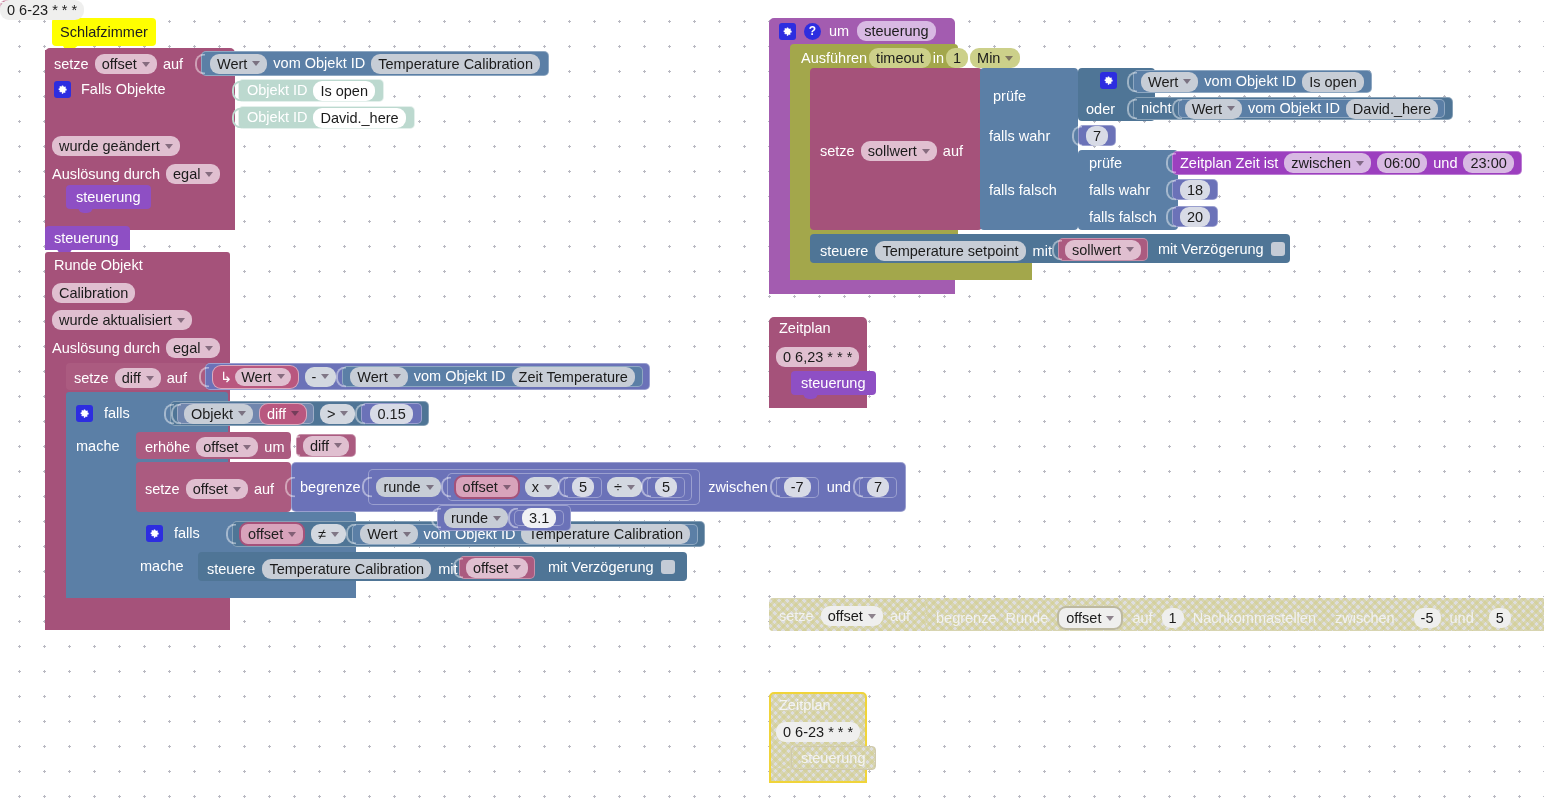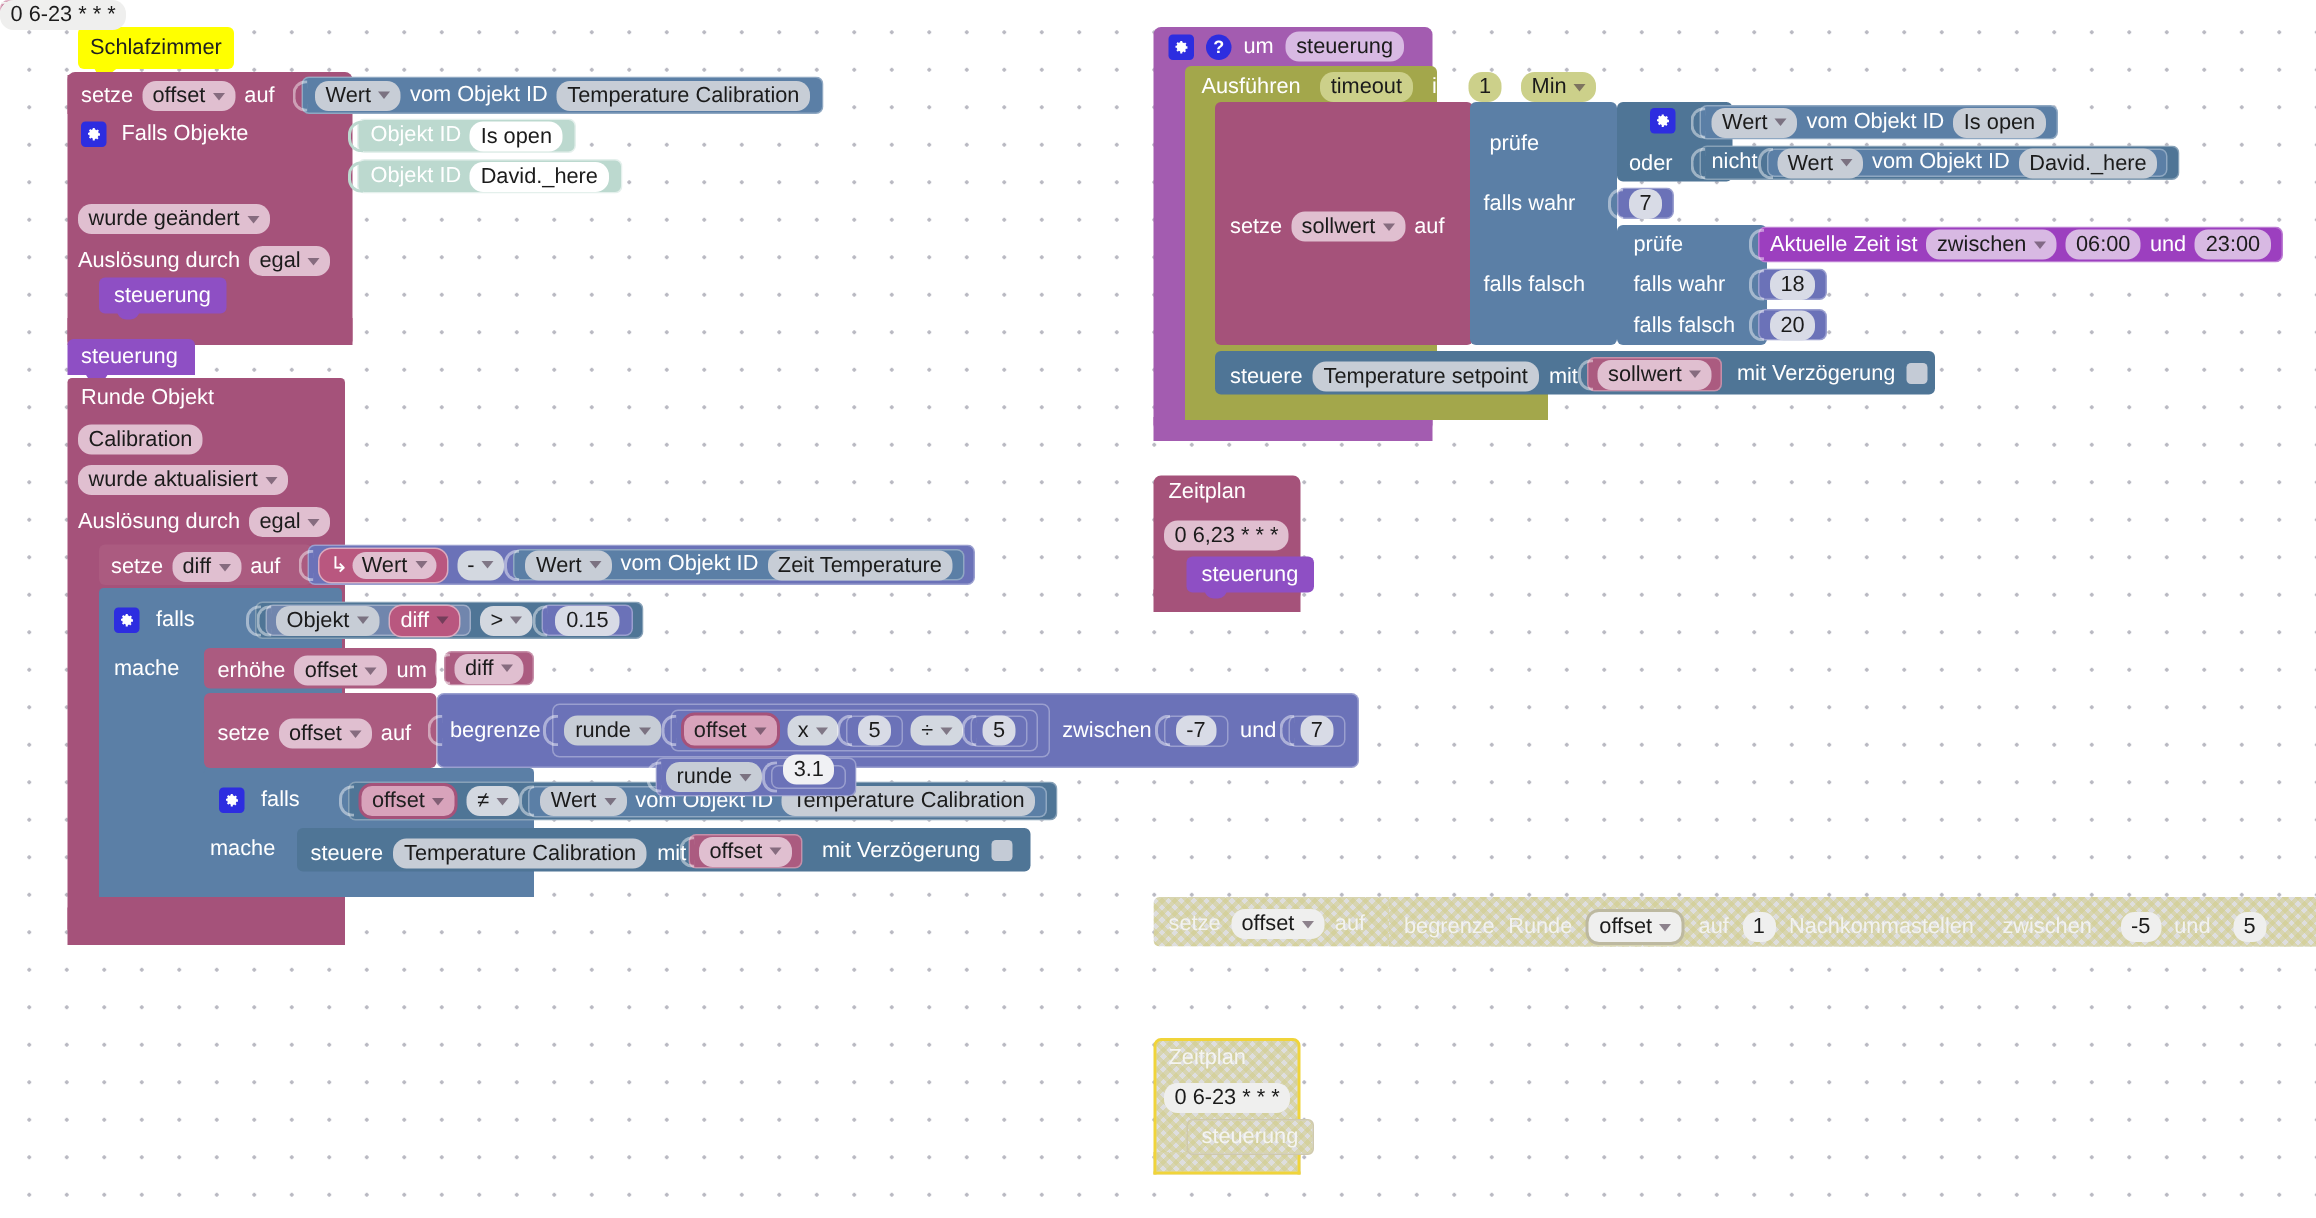--- a/index.html
+++ b/index.html
@@ -357,21 +357,21 @@
       <span class="fld f-grey">Temperature Calibration</span>
     </span>
   </div>
 
   <div class="val c-indigo" style="left:437px;top:505px;height:26px;padding:3px 6px;">
     <i class="notch"></i>
     <span class="fld f-grey">
       <span>runde</span>
       <i class="caret"></i>
     </span>
-    <span class="val c-indigo" style="position:relative;left:0;top:0;height:16px;padding:2px 7px;align-items:flex-end;">
+    <span class="val c-indigo" style="position:relative;left:0;top:0;height:16px;padding:2px 7px;">
       <i class="notch"></i>
       <span class="fld f-white">3.1</span>
     </span>
   </div>
 
   <div class="blk lbl" style="left:140px;top:559px;">mache</div>
 
   <div class="blk c-blue2" style="left:198px;top:552px;width:489px;height:29px;border-radius:4px;"></div>
   <div class="blk" style="left:207px;top:559px;display:flex;align-items:center;gap:7px;">
     <span class="lbl">steuere</span>
@@ -400,21 +400,21 @@
           <path fill="#fff" d="M14 7h-1.2a4.9 4.9 0 0 0-.6-1.4l.9-.9-1.4-1.4-.9.9A4.9 4.9 0 0 0 9 3.2V2H7v1.2a4.9 4.9 0 0 0-1.4.6l-.9-.9L3.3 4.3l.9.9A4.9 4.9 0 0 0 3.6 6.6H2.4v2h1.2a4.9 4.9 0 0 0 .6 1.4l-.9.9 1.4 1.4.9-.9a4.9 4.9 0 0 0 1.4.6V14h2v-1.2a4.9 4.9 0 0 0 1.4-.6l.9.9 1.4-1.4-.9-.9a4.9 4.9 0 0 0 .6-1.4H14z"></path>
         </svg>
     </span>
     <span class="help">?</span>
     <span class="lbl">um</span>
     <span class="fld f-purple">steuerung</span>
   </div>
 
   <div class="blk c-olive" style="left:790px;top:44px;width:168px;height:232px;border-radius:4px;"></div>
   <div class="blk c-olive" style="left:790px;top:262px;width:242px;height:18px;"></div>
-  <div class="blk" style="left:801px;top:48px;display:flex;align-items:center;gap:13px;">
+  <div class="blk" style="left:801px;top:48px;display:flex;align-items:center;gap:2px;">
     <span class="lbl">Ausführen</span>
     <span class="fld f-olive">timeout</span>
     <span class="lbl">in</span>
     <span class="fld f-olive">1</span>
     <span class="fld f-olive">
       <span>Min</span>
       <i class="caret"></i>
     </span>
   </div>
 
@@ -473,21 +473,21 @@
     <span class="fld f-num">7</span>
   </div>
 
   <div class="blk c-blue" style="left:1078px;top:150px;width:100px;height:80px;border-radius:4px;"></div>
   <div class="blk lbl" style="left:1089px;top:156px;">prüfe</div>
   <div class="blk lbl" style="left:1089px;top:183px;">falls wahr</div>
   <div class="blk lbl" style="left:1089px;top:210px;">falls falsch</div>
 
   <div class="val c-magenta" style="left:1172px;top:151px;height:24px;padding:2px 7px;">
     <i class="notch"></i>
-    <span class="lbl">Aktuelle Zeit ist</span>
+    <span class="lbl">Zeitplan Zeit ist</span>
     <span class="fld f-purple">
       <span>zwischen</span>
       <i class="caret"></i>
     </span>
     <span class="fld f-purple">06:00</span>
     <span class="lbl">und</span>
     <span class="fld f-purple">23:00</span>
   </div>
 
   <div class="val c-indigo" style="left:1172px;top:179px;height:21px;padding:2px 7px;">

